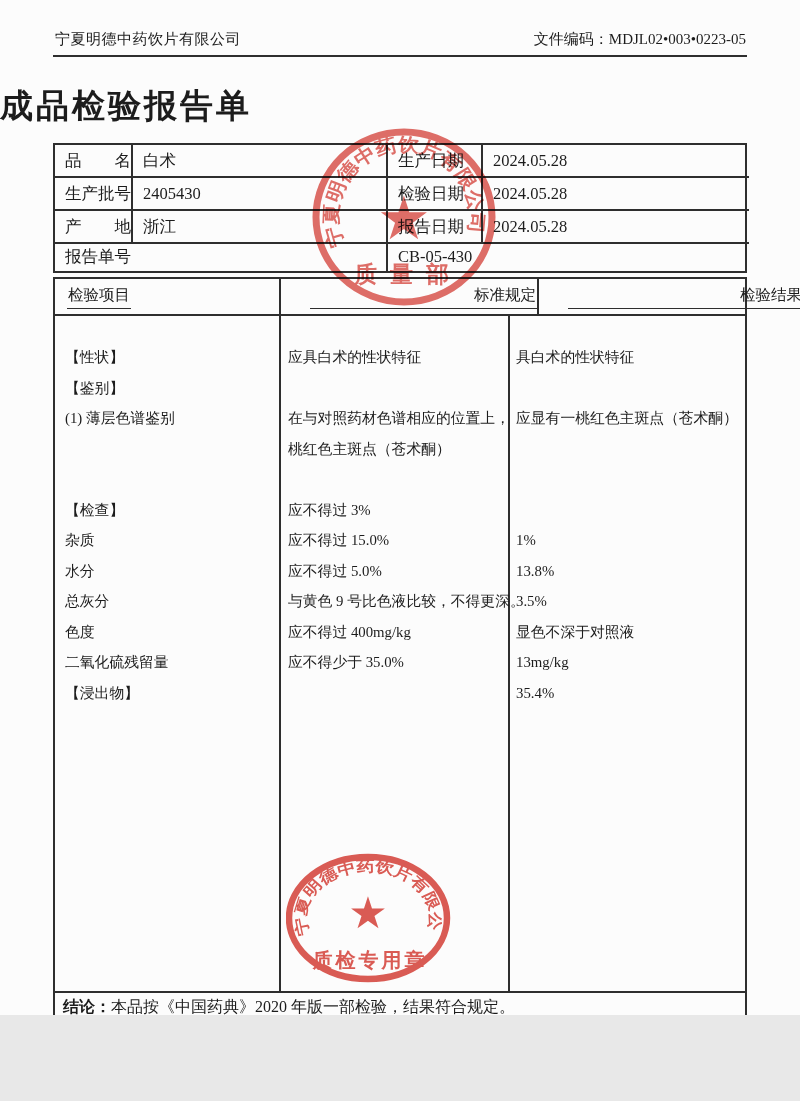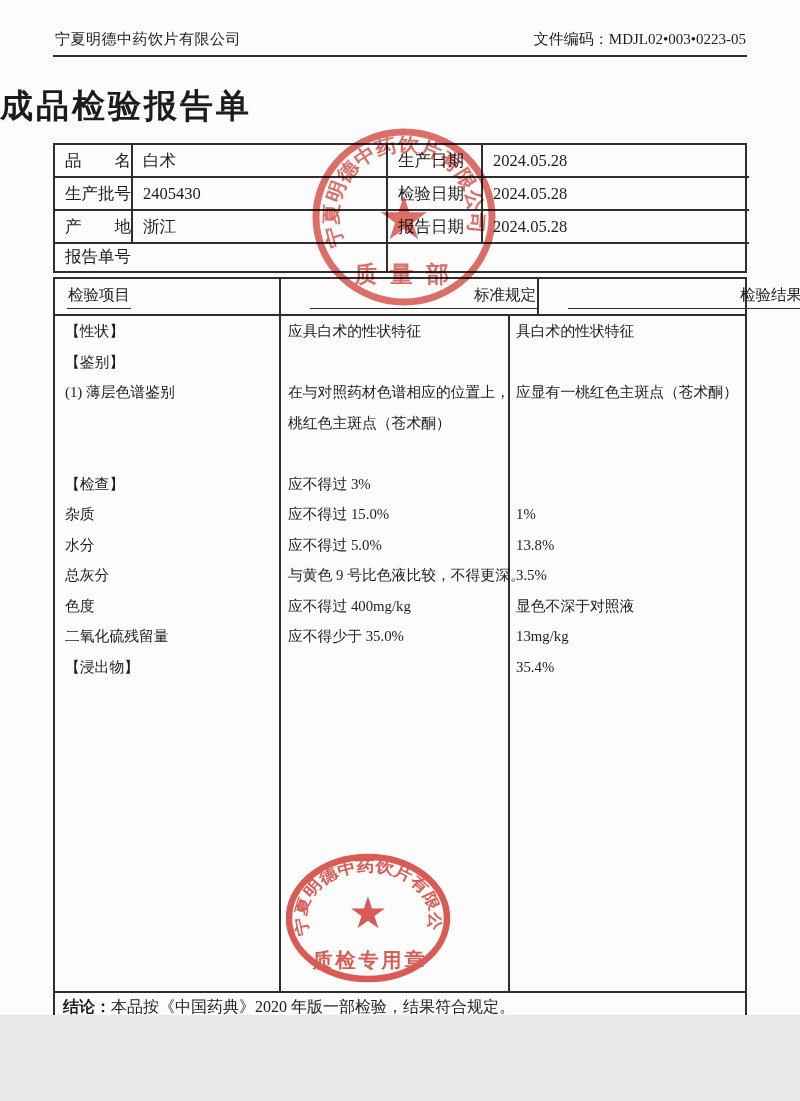--- a/index.html
+++ b/index.html
@@ -33,21 +33,21 @@
                 border:2px solid #2e2e2e; }
   .mt-header { display:grid; grid-template-columns:226px 229px 235px; height:37px;
                border-bottom:2px solid #2e2e2e;gap:29px; }
   .mt-header > div { border-right:2px solid #2e2e2e; font-size:15.5px;
                      display:flex; align-items:center; }
   .mt-header > div:last-child { border-right:none; }
   .mt-header .hc { width:100%; text-align:right; }
   .mt-header .hl { padding-left:12px; }
   .mt-header span { border-bottom:1.5px solid #2e2e2e; padding:0 1px 2px 1px; }
   .mt-body { display:grid; grid-template-columns:226px 229px 235px; height:675px; }
-  .mt-col { border-right:2px solid #2e2e2e; font-size:14.8px; }
+  .mt-col { border-right:2px solid #2e2e2e; padding-top:26px; font-size:14.8px; }
   .mt-col:last-child { border-right:none; }
   .mt-line { height:30.5px; line-height:30.5px; white-space:nowrap; overflow:visible; }
   .col-item .mt-line   { padding-left:10px; }
   .col-std .mt-line    { padding-left:7px; }
   .col-result .mt-line { padding-left:6px; }
   .mt-conclusion { border-top:2px solid #2e2e2e; height:30px; line-height:28px;
                    padding-left:8px; font-size:16px; white-space:nowrap; }
   .mt-conclusion b { font-weight:bold; }
 
   
@@ -85,20 +85,21 @@
     <div class="info-val">2405430</div>
     <div>检验日期</div>
     <div class="info-val lastcol">2024.05.28</div>
 
     <div>产　　地</div>
     <div class="info-val">浙江</div>
     <div>报告日期</div>
     <div class="info-val lastcol">2024.05.28</div>
 
     <div class="span2a lastrow">报告单号</div>
+    <div class="span2b lastrow lastcol info-val">CB-05-430</div>
   </div>
 
   <div class="main-table">
     <div class="mt-header">
       <div class="hl">
           <span>检验项目</span>
         </div>
       <div>
           <span class="hc">标准规定</span>
         </div>

